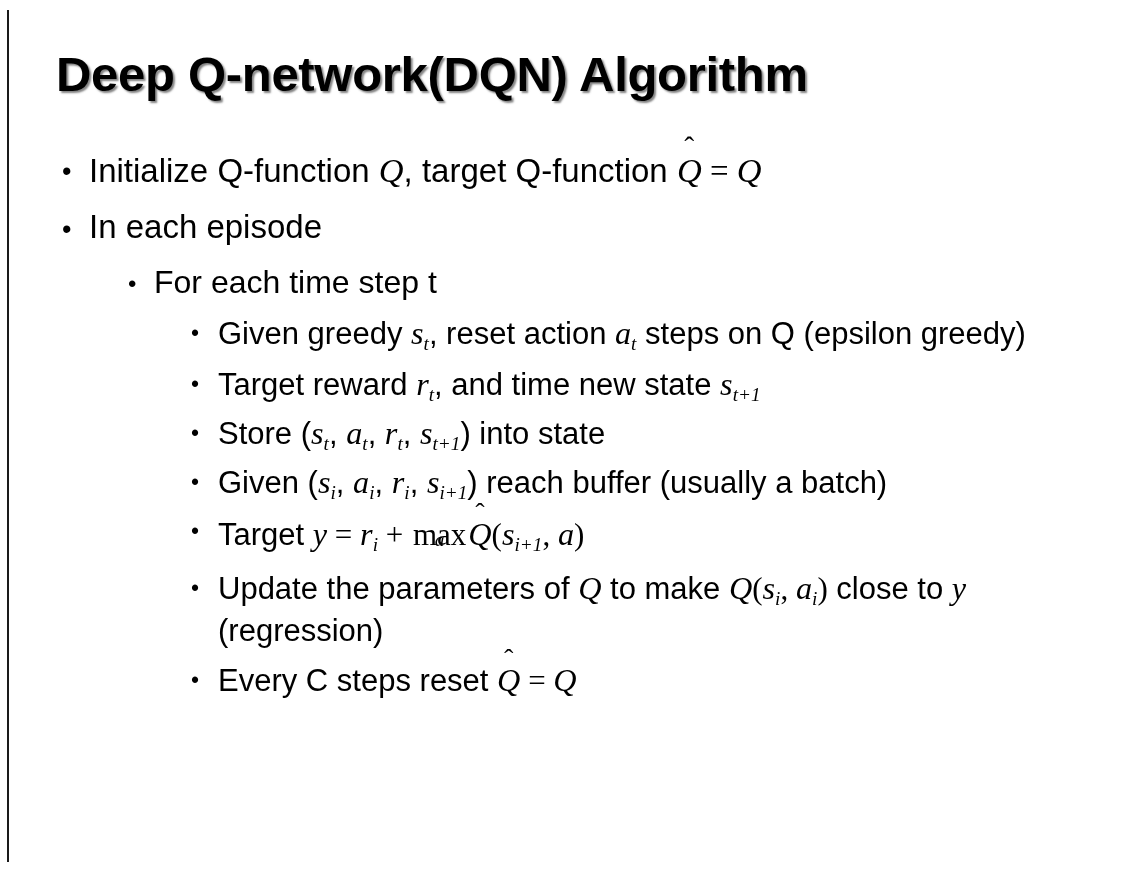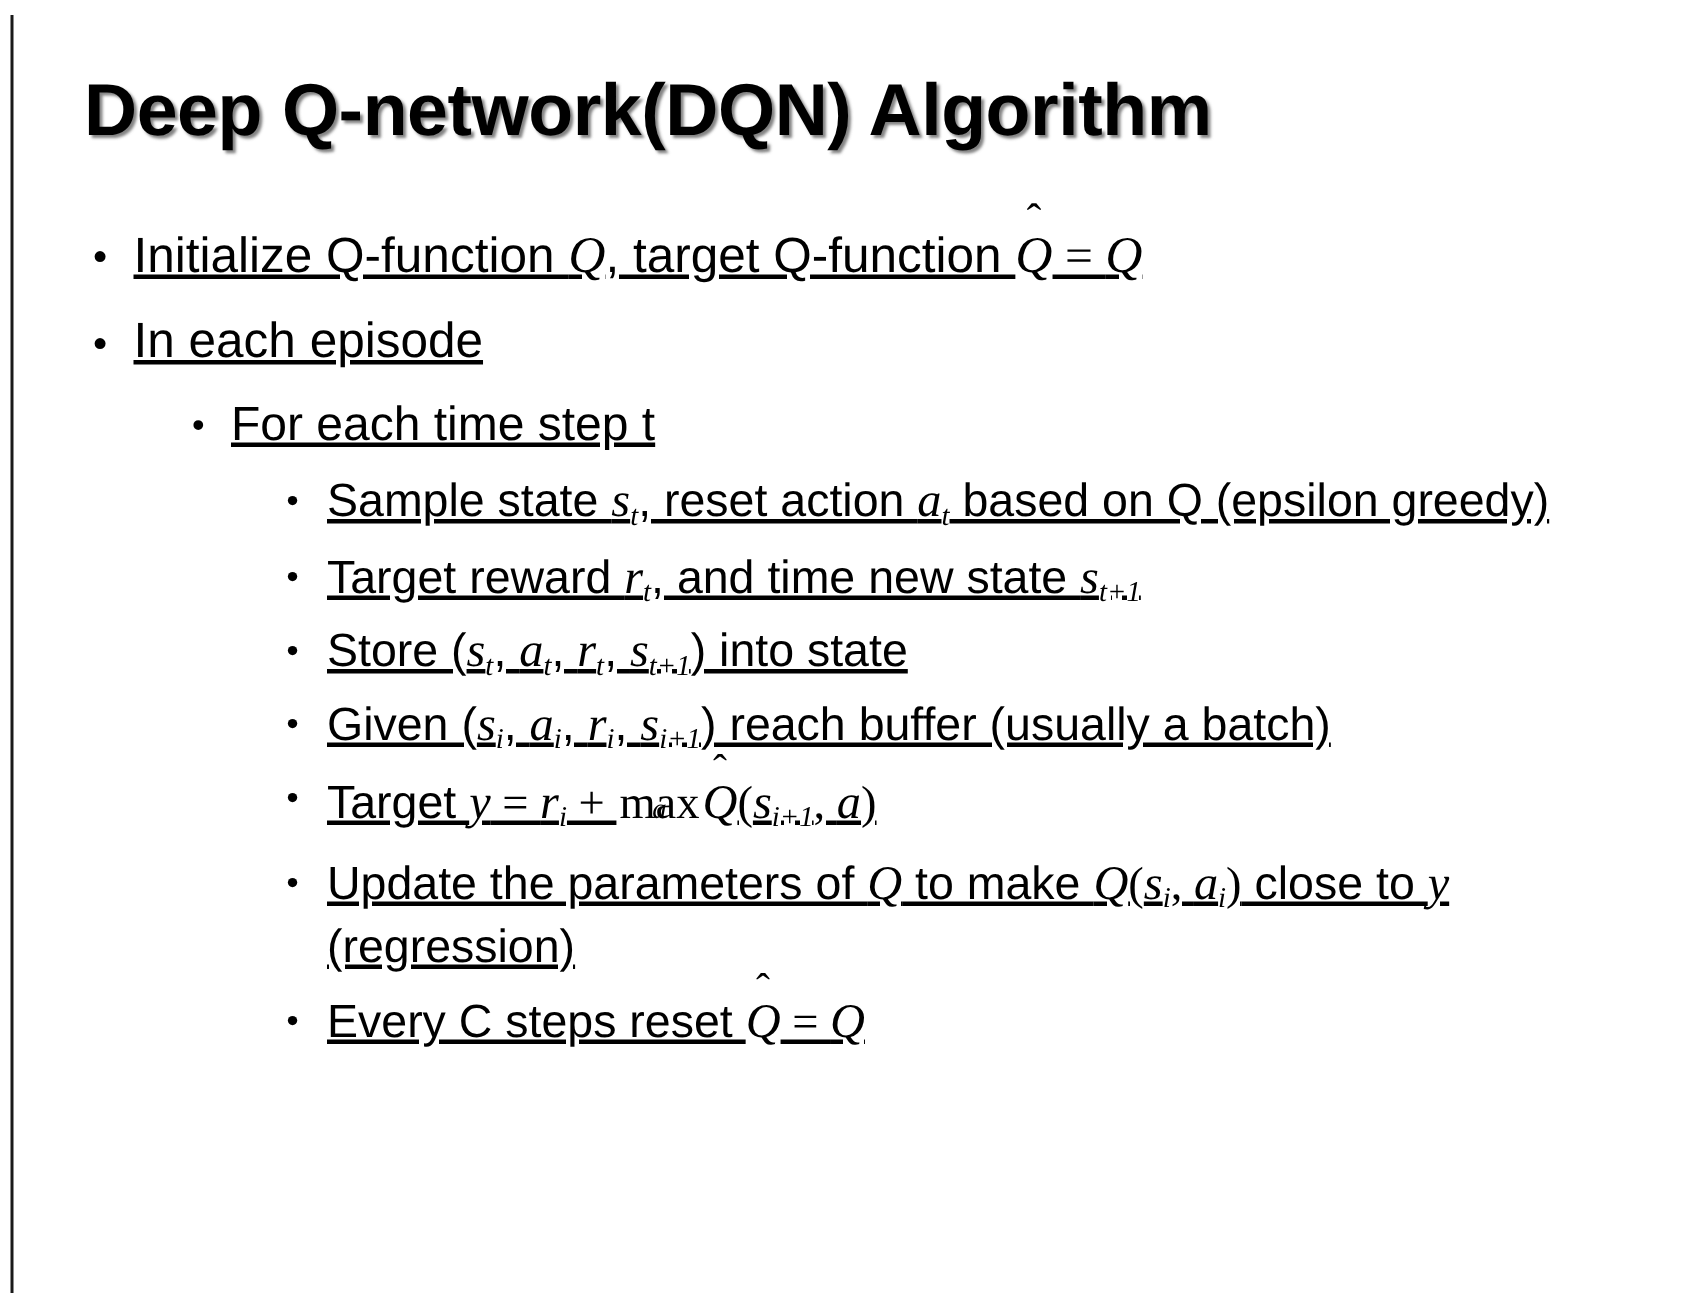--- a/index.html
+++ b/index.html
@@ -60,21 +60,20 @@
 
   .bullet-mark {
     flex: 0 0 auto;
     line-height: 1;
     color: #000000;
     text-align: left;
   }
 
   .bullet-text {
     flex: 1 1 auto;
-    text-decoration: underline;
   }
 
   
   .lvl1 {
     padding-left: 62px;
     margin-bottom: 13px;
     font-size: 33px;
     line-height: 1.30;
   }
   .lvl1 .bullet-mark {
@@ -188,21 +187,21 @@
       <span class="bullet-text">In each episode</span>
     </div>
 
     <div class="bullet-row lvl2">
       <span class="bullet-mark">•</span>
       <span class="bullet-text">For each time step t</span>
     </div>
 
     <div class="bullet-row lvl3 tall">
       <span class="bullet-mark">•</span>
-      <span class="bullet-text"><span>Sample state </span><span class="mi">s</span><sub class="msub">t</sub><span>, reset action </span><span class="mi">a</span><sub class="msub">t</sub><span> based on Q (epsilon greedy)</span></span>
+      <span class="bullet-text"><span>Given greedy </span><span class="mi">s</span><sub class="msub">t</sub><span>, reset action </span><span class="mi">a</span><sub class="msub">t</sub><span> steps on Q (epsilon greedy)</span></span>
     </div>
 
     <div class="bullet-row lvl3">
       <span class="bullet-mark">•</span>
       <span class="bullet-text"><span>Target reward </span><span class="mi">r</span><sub class="msub">t</sub><span>, and time new state </span><span class="mi">s</span><sub class="msub">t+1</sub></span>
     </div>
 
     <div class="bullet-row lvl3">
       <span class="bullet-mark">•</span>
       <span class="bullet-text"><span>Store (</span><span class="mi">s</span><sub class="msub">t</sub><span>, </span><span class="mi">a</span><sub class="msub">t</sub><span>, </span><span class="mi">r</span><sub class="msub">t</sub><span>, </span><span class="mi">s</span><sub class="msub">t+1</sub><span>) into state</span></span>

